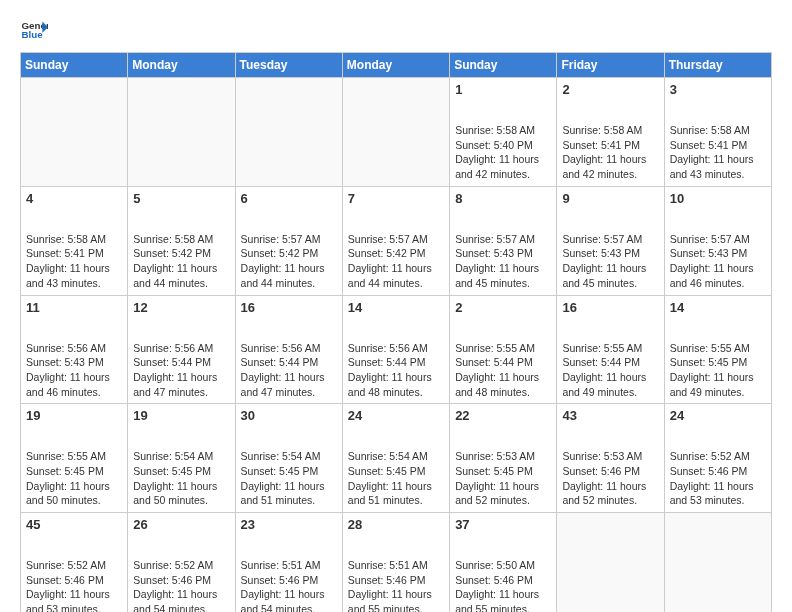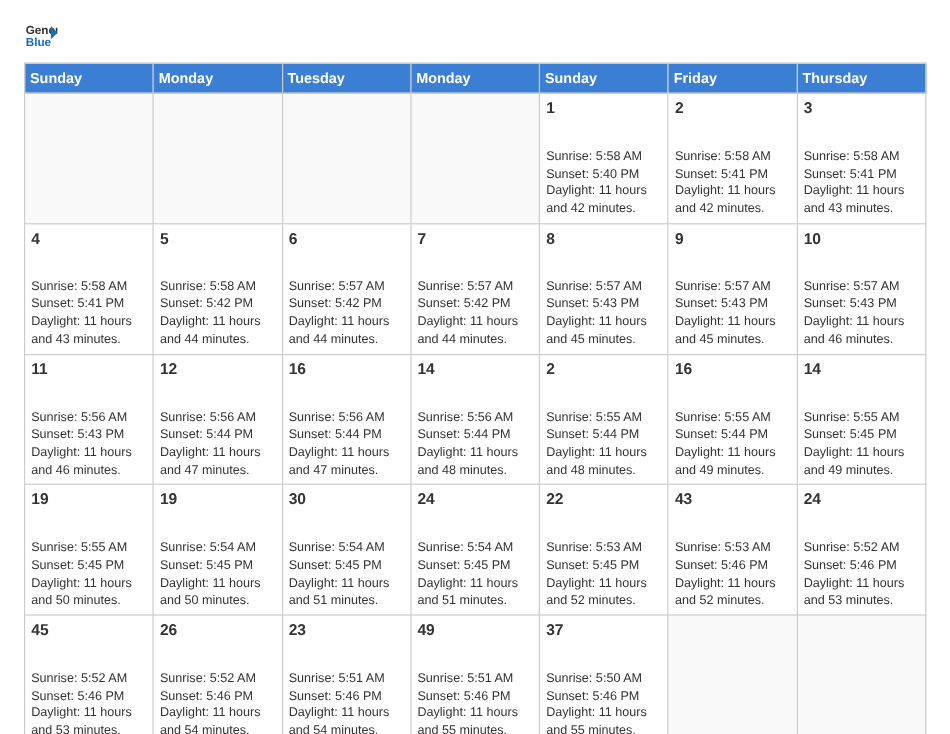--- a/index.html
+++ b/index.html
@@ -227,21 +227,21 @@
         </td>
         <td>
           <span class="day-num">26</span>
           <div class="day-info">Sunrise: 5:52 AM<br>Sunset: 5:46 PM<br>Daylight: 11 hours<br>and 54 minutes.</div>
         </td>
         <td>
           <span class="day-num">23</span>
           <div class="day-info">Sunrise: 5:51 AM<br>Sunset: 5:46 PM<br>Daylight: 11 hours<br>and 54 minutes.</div>
         </td>
         <td>
-          <span class="day-num">49</span>
+          <span class="day-num">28</span>
           <div class="day-info">Sunrise: 5:51 AM<br>Sunset: 5:46 PM<br>Daylight: 11 hours<br>and 55 minutes.</div>
         </td>
         <td>
           <span class="day-num">37</span>
           <div class="day-info">Sunrise: 5:50 AM<br>Sunset: 5:46 PM<br>Daylight: 11 hours<br>and 55 minutes.</div>
         </td>
         <td class="empty"></td>
         <td class="empty"></td>
       </tr>
     </tbody>

